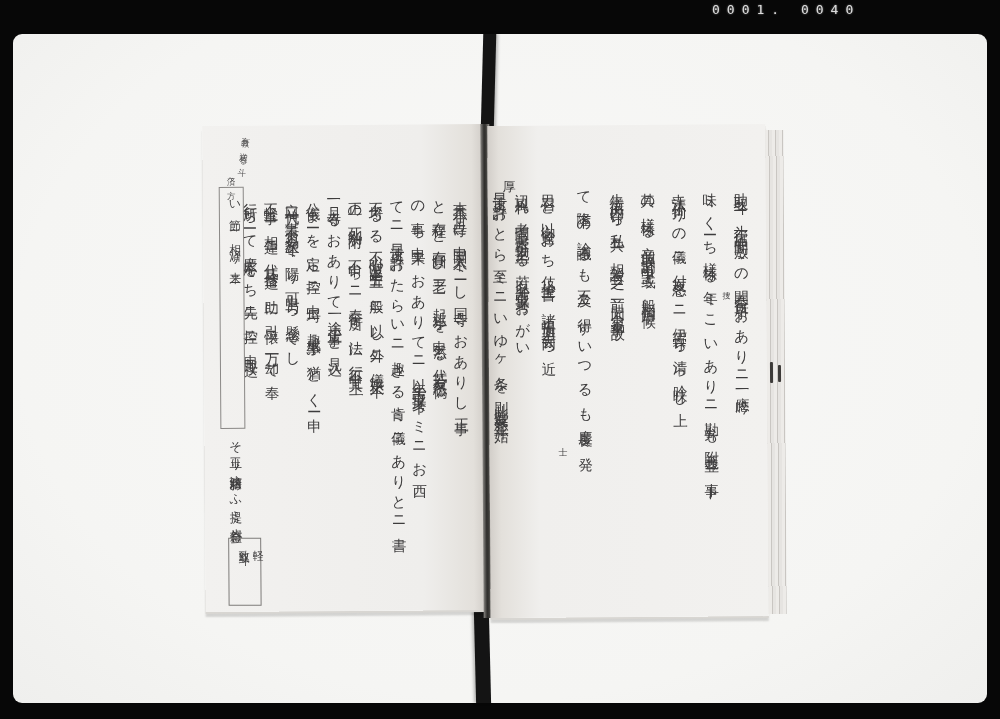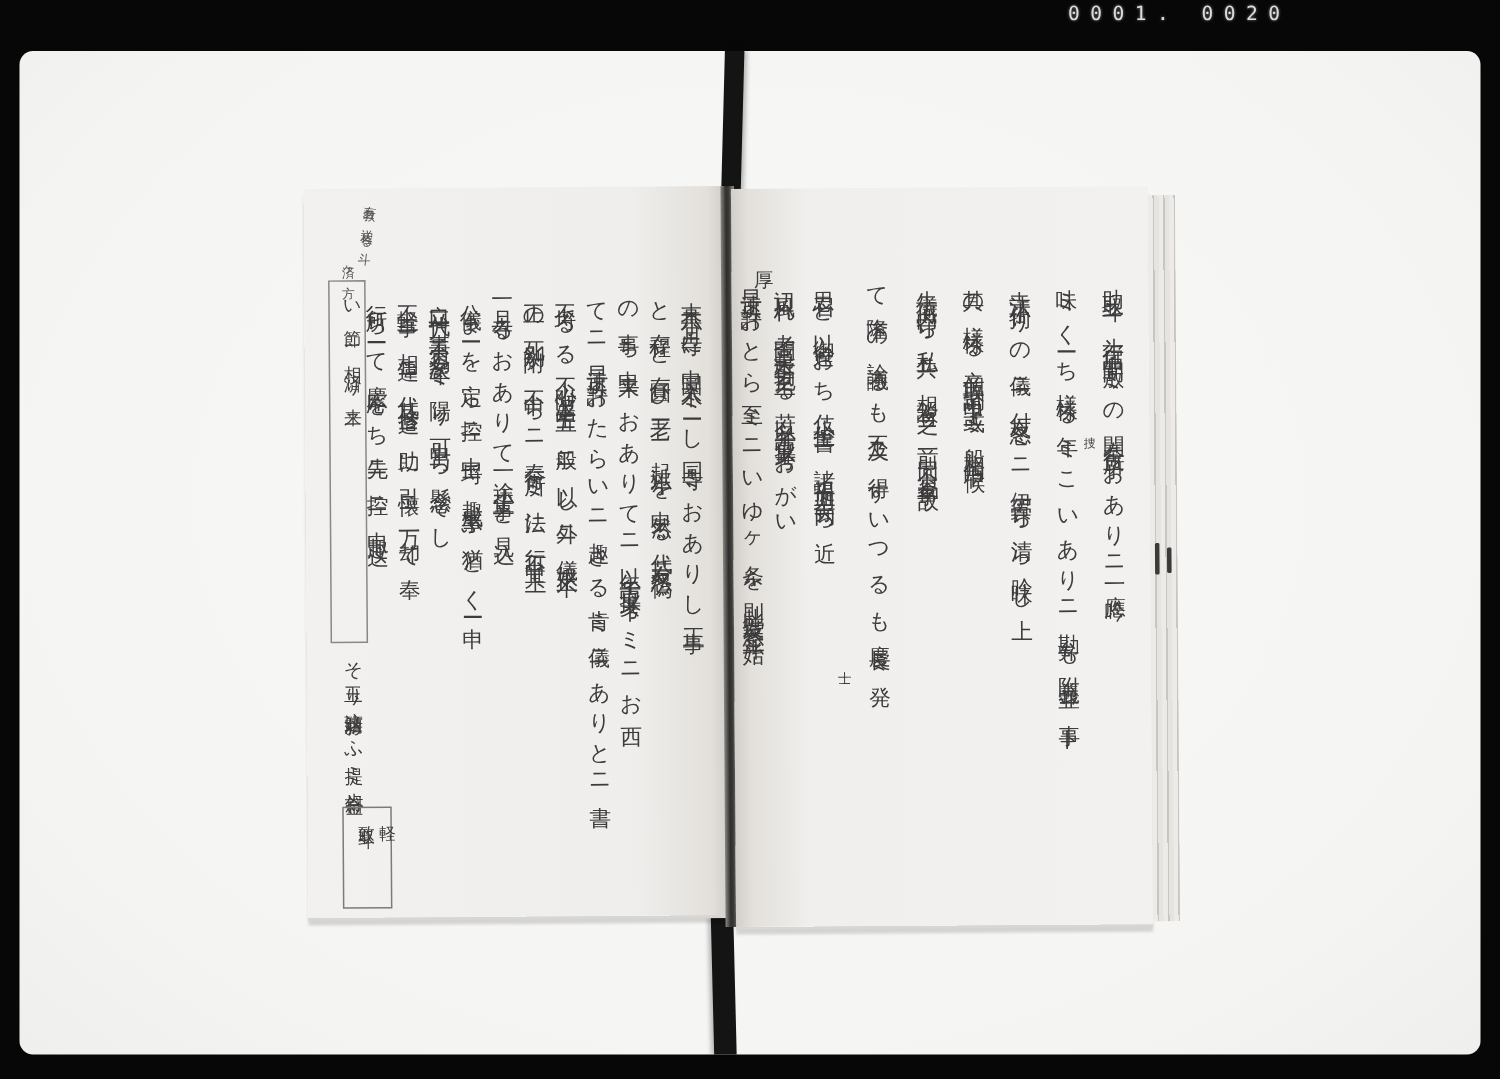--- a/index.html
+++ b/index.html
@@ -64,21 +64,21 @@
   .corr-box{position:absolute;left:23px;top:412px;width:31px;height:66px;
         border:1px solid #7d7b79;}
   .corr-box .vcol{font-size:11px;letter-spacing:2px;top:3px;}
   .corr-box .cb-r{left:16px;} .corr-box .cb-l{left:2px;}
 </style>
 </head>
 <body>
 
 <div class="stage">
 
-  <div class="counter">0001. 0020</div>
+  <div class="counter">0001. 0040</div>
 
   <div class="backdrop">
 
     <div class="strap strap-top"></div>
     <div class="strap strap-bottom"></div>
 
     <div class="book">
 
       <div class="page page-left">
         <div class="vcol lc0">末具小一月寺に申圓入不ミーし同寺ミおありし正事</div>

